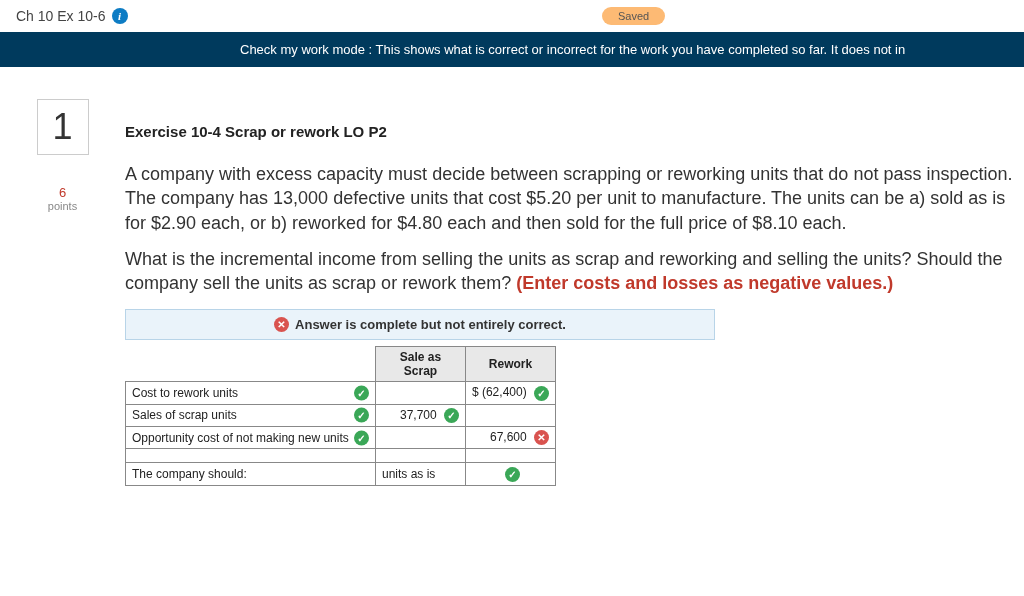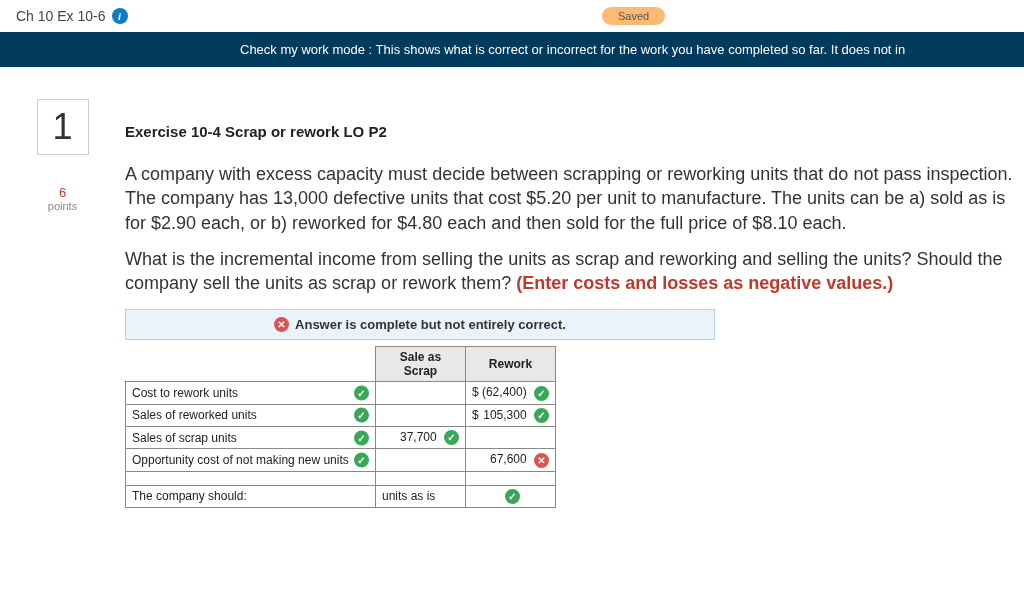--- a/index.html
+++ b/index.html
@@ -121,25 +121,20 @@
         <th colspan="1">Sale as Scrap</th>
         <th colspan="1">Rework</th>
       </tr>
 
       <tr>
         <td class="label-cell"><span>Cost to rework units</span><span class="status-circle status-ok">✓</span></td>
         <td class="num-col"></td>
         <td class="num-col"><span class="cur">$</span><span>(62,400)</span> <span class="status-circle status-ok">✓</span></td>
       </tr>
       <tr>
-        <td class="label-cell"><span>Sales of reworked units</span><span class="status-circle status-ok">✓</span></td>
-        <td class="num-col"></td>
-        <td class="num-col"><span class="cur">$</span><span>105,300</span> <span class="status-circle status-ok">✓</span></td>
-      </tr>
-      <tr>
         <td class="label-cell"><span>Sales of scrap units</span><span class="status-circle status-ok">✓</span></td>
         <td class="num-col"><span>37,700</span> <span class="status-circle status-ok">✓</span></td>
         <td class="num-col"></td>
       </tr>
       <tr>
         <td class="label-cell"><span>Opportunity cost of not making new units</span><span class="status-circle status-ok">✓</span></td>
         <td class="num-col"></td>
         <td class="num-col"><span>67,600</span> <span class="status-circle status-err">✕</span></td>
       </tr>
       <tr class="spacer-row">

